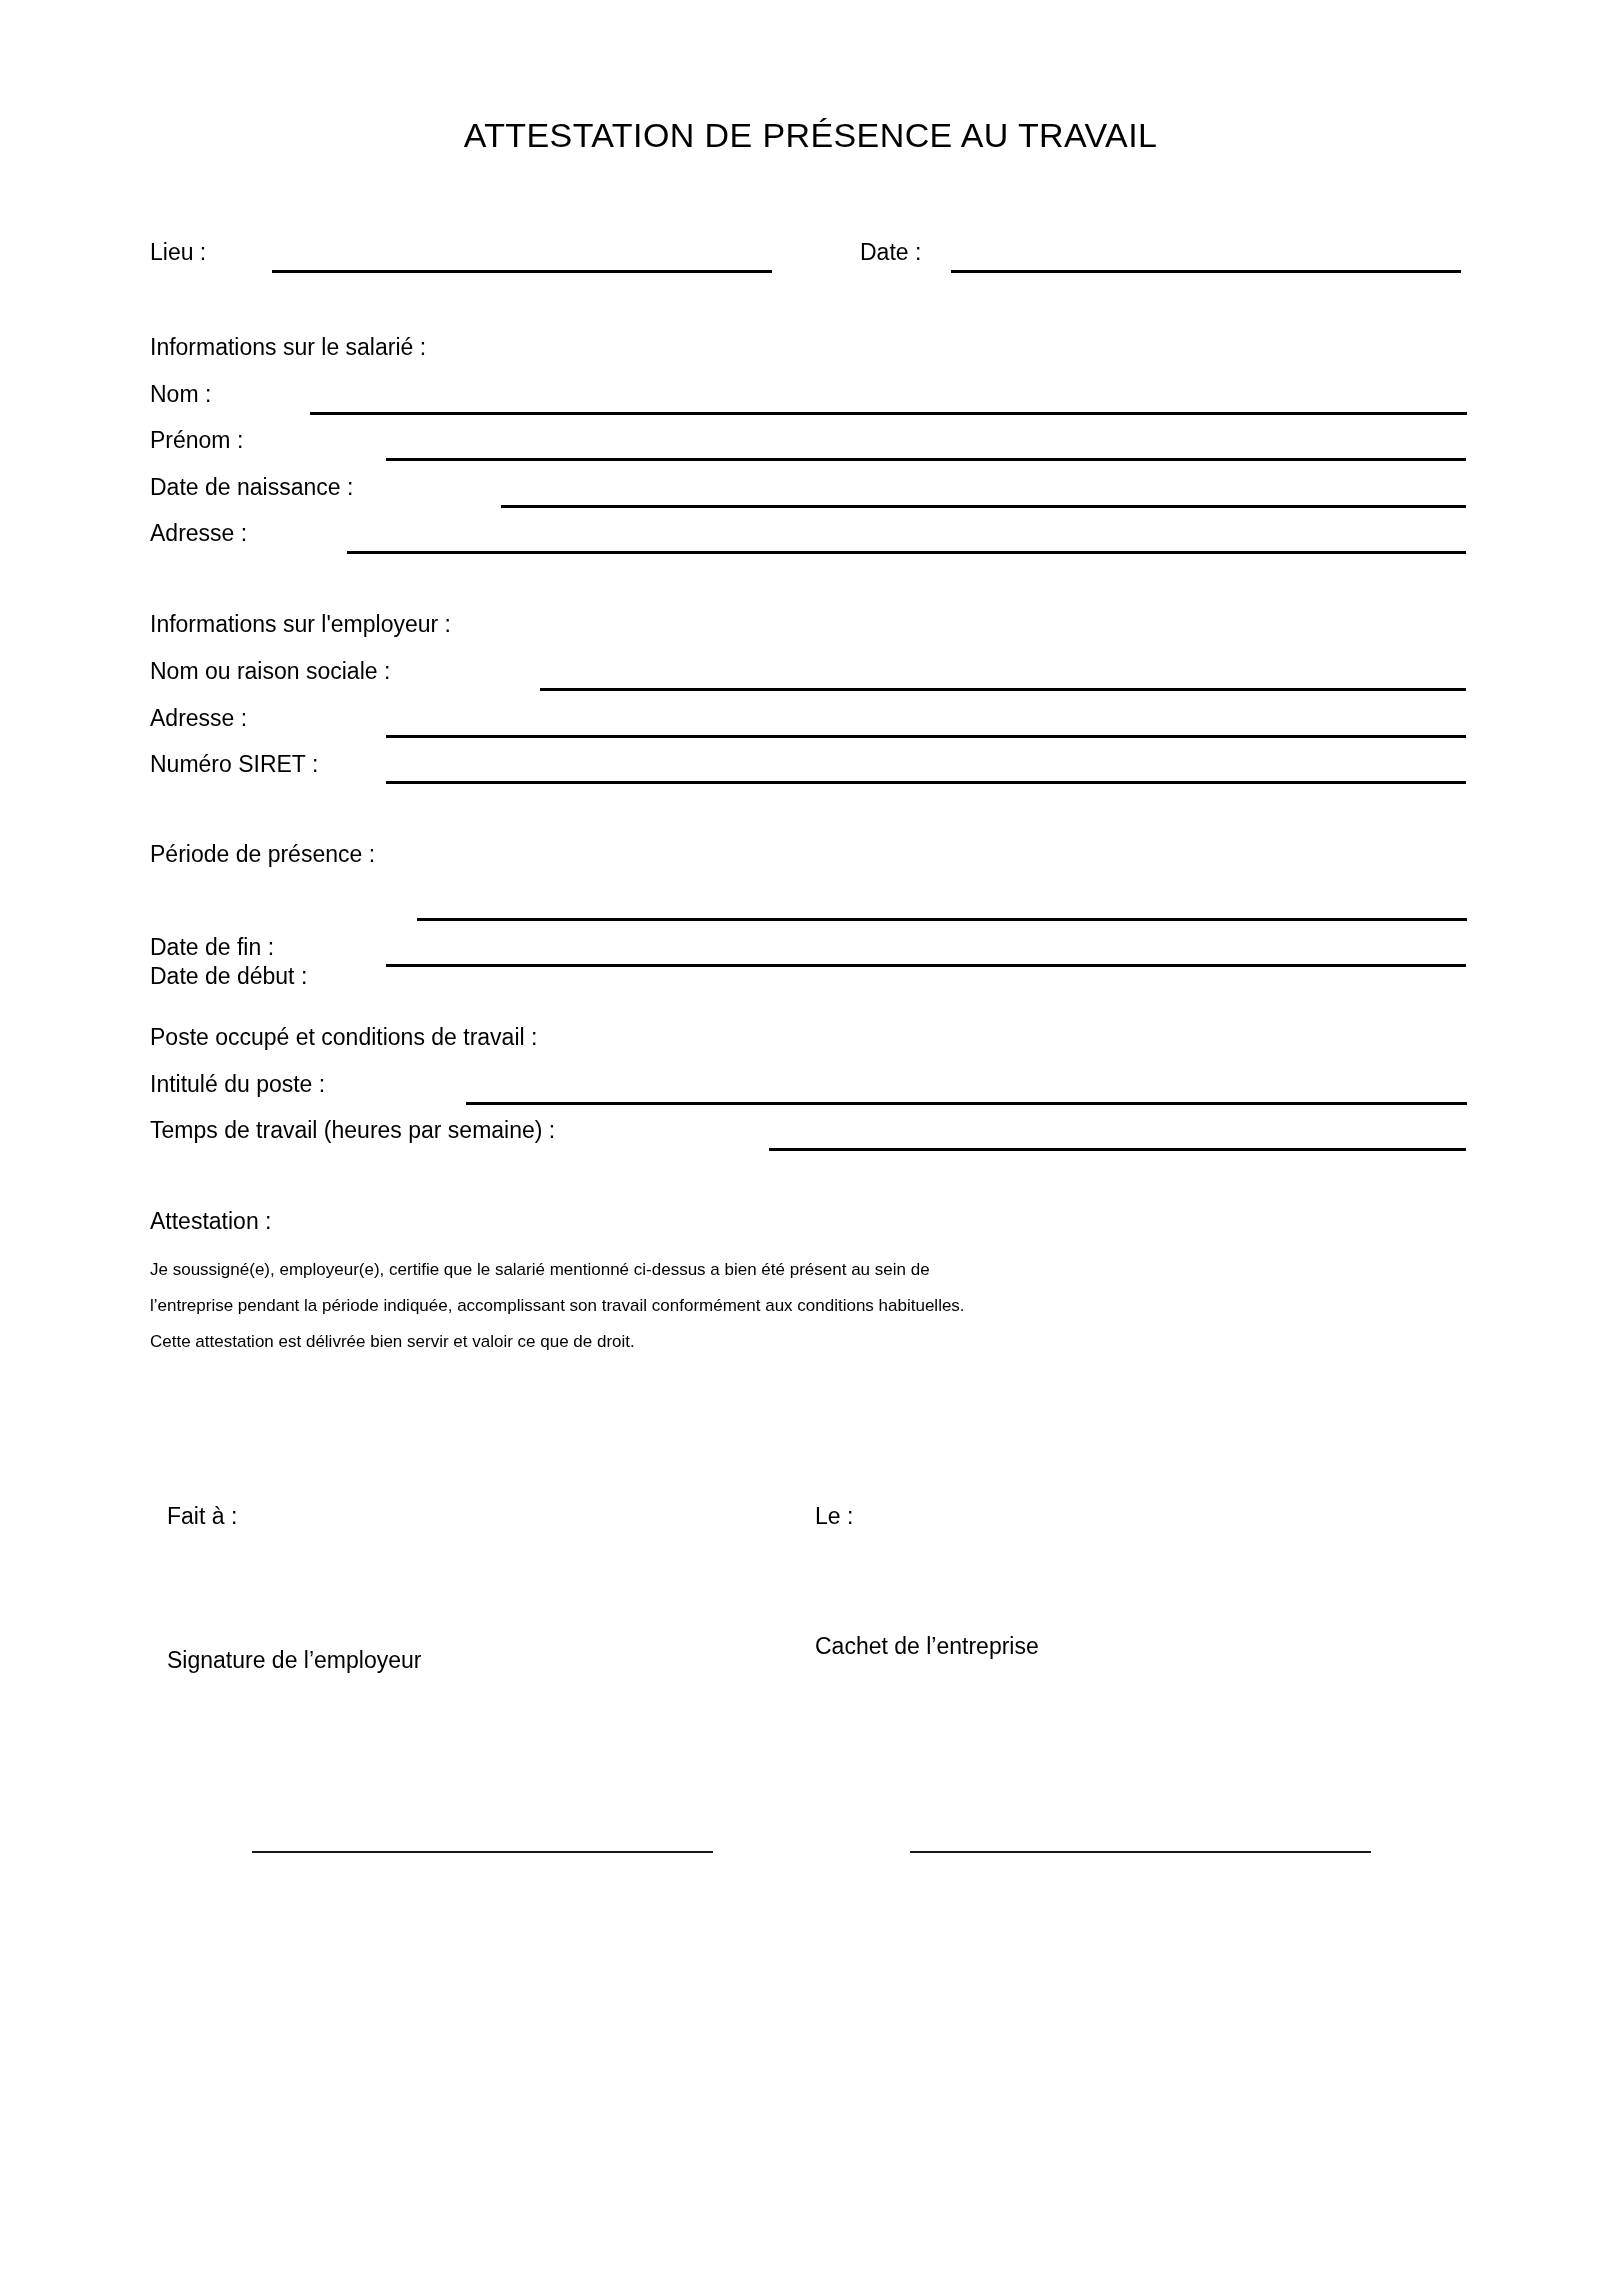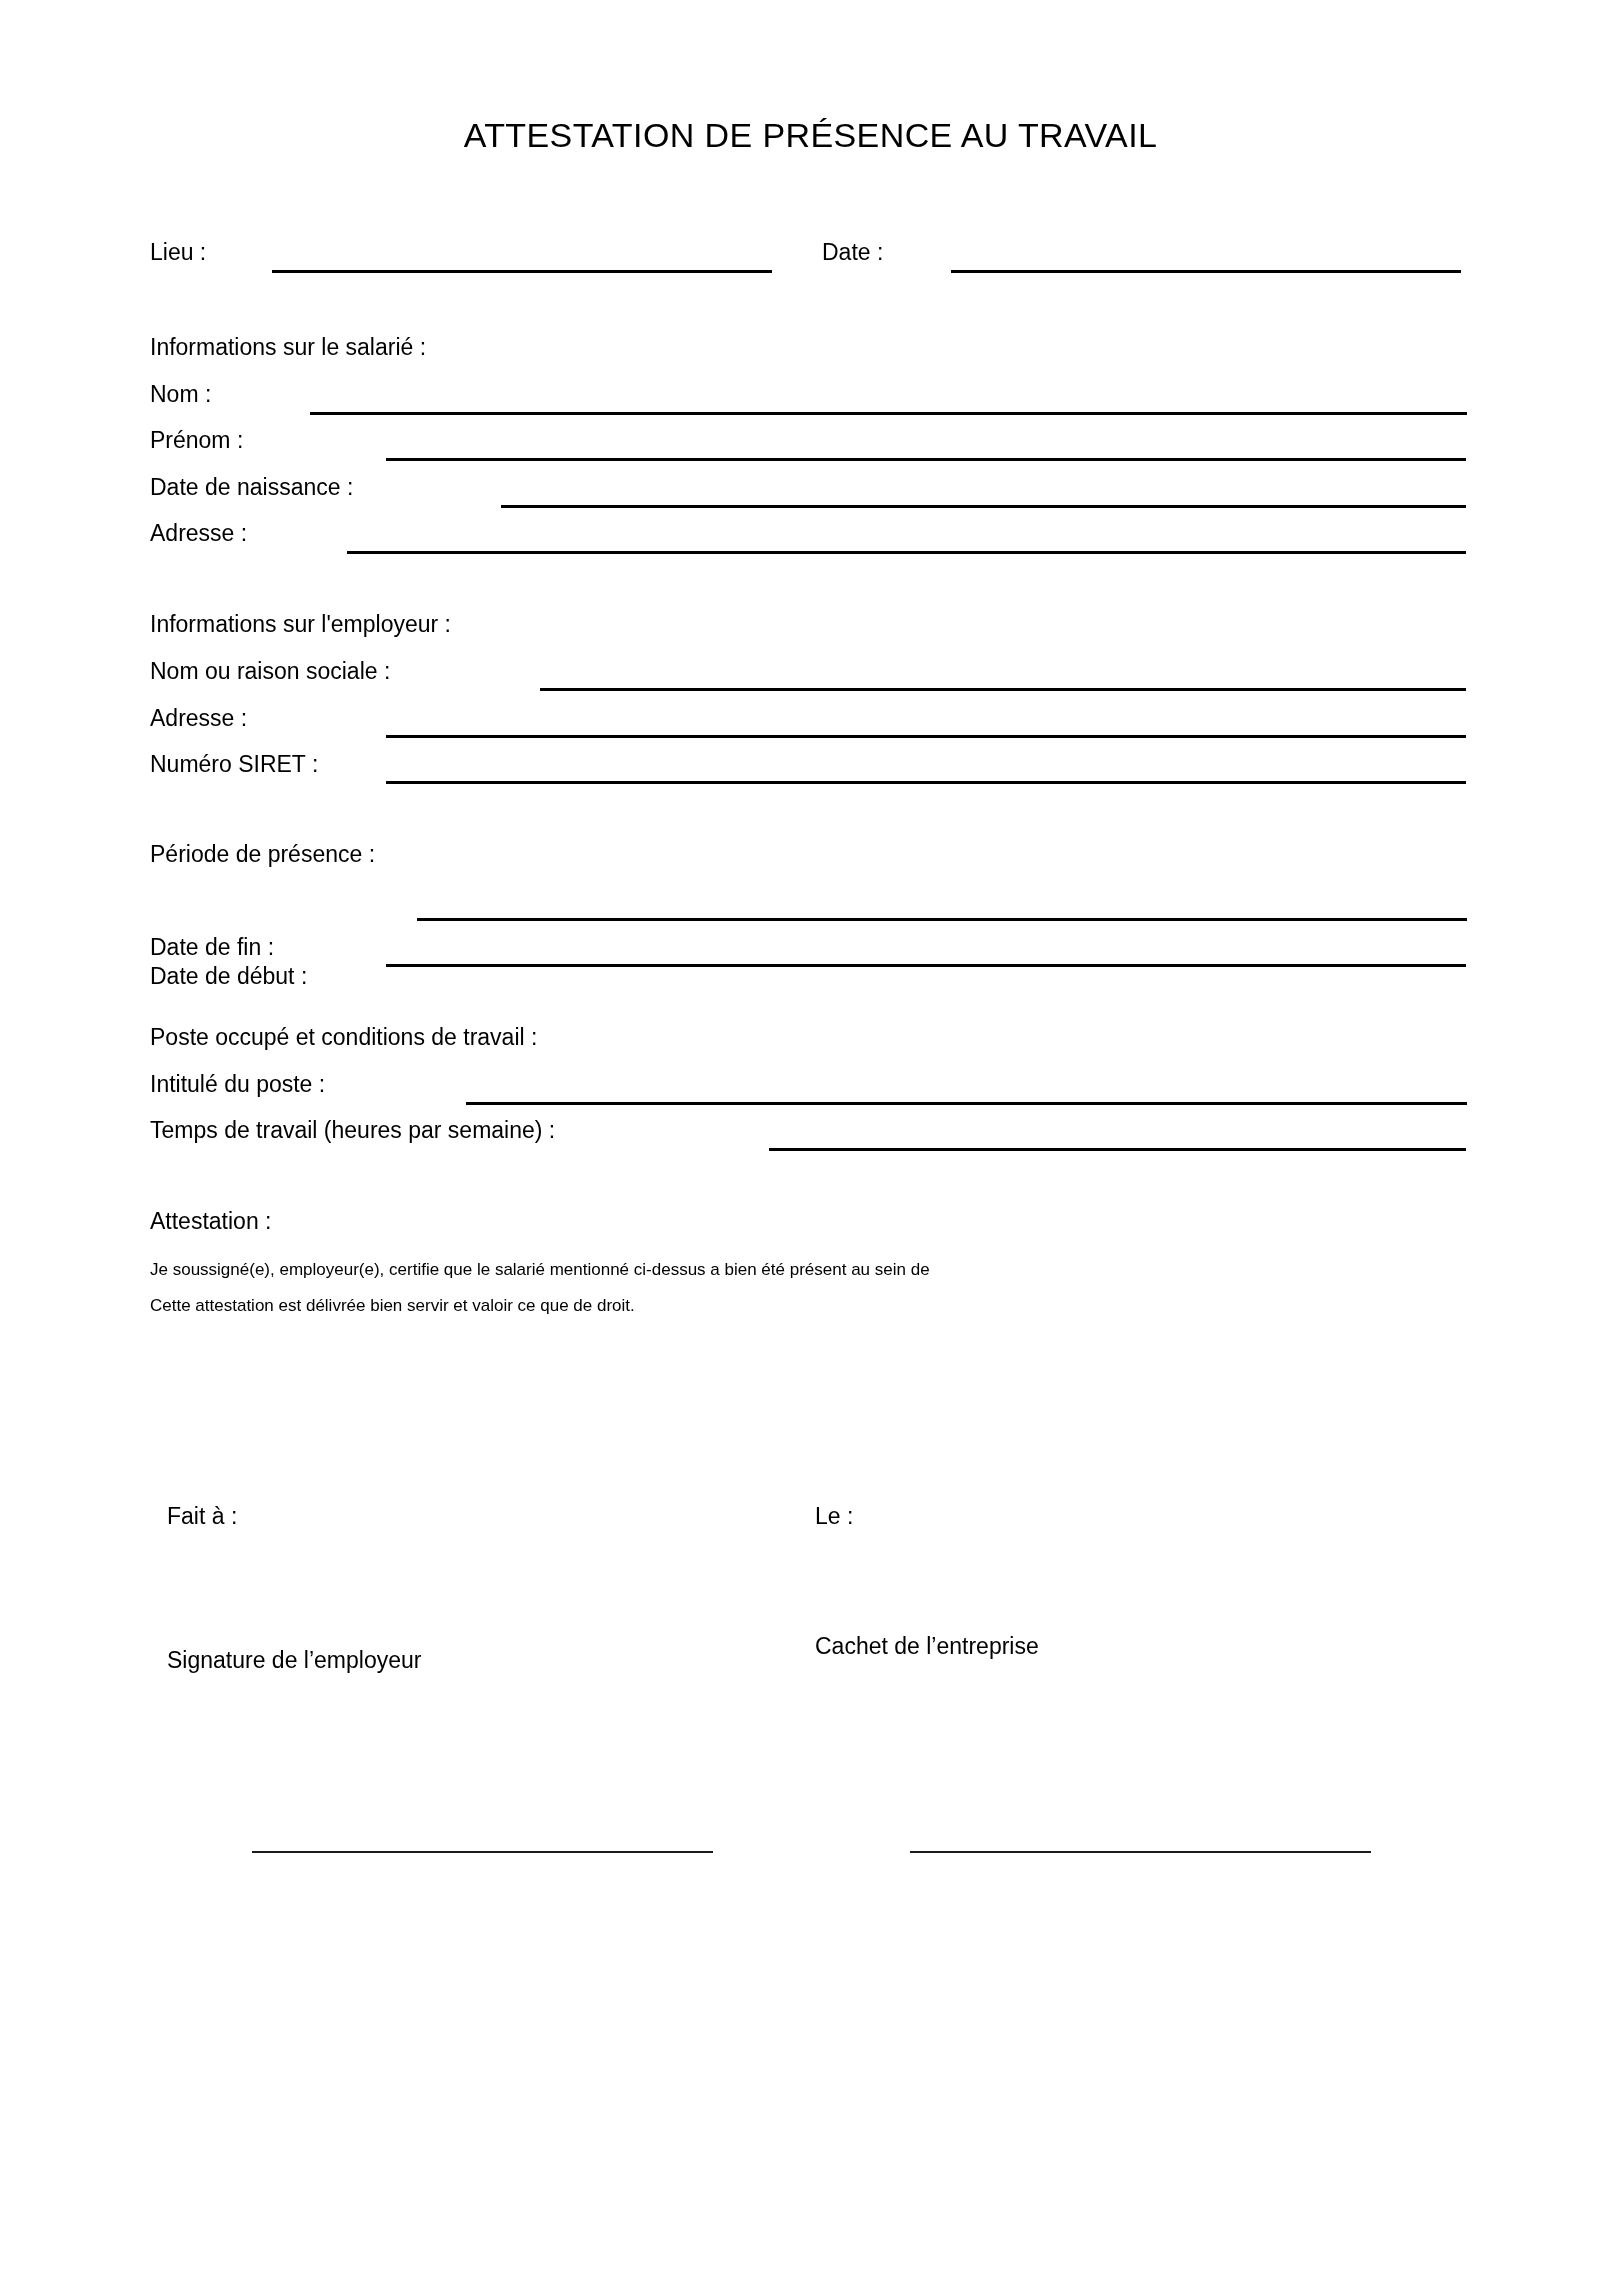--- a/index.html
+++ b/index.html
@@ -64,21 +64,21 @@
 </head>
 <body>
 
 <div class="page">
 
   <div class="doc-title">ATTESTATION DE PRÉSENCE AU TRAVAIL</div>
 
   <div class="txt" style="left:150px; top:238px;">Lieu :</div>
   <div class="rule" style="left:272px; top:270px; width:500px;"></div>
 
-  <div class="txt" style="left:822px; top:238px;">Date :</div>
+  <div class="txt" style="left:860px; top:238px;">Date :</div>
   <div class="rule" style="left:951px; top:270px; width:510px;"></div>
 
   <div class="txt" style="left:150px; top:333px;text-align:center;">Informations sur le salarié :</div>
 
   <div class="txt" style="left:150px; top:380px;">Nom :</div>
   <div class="rule" style="left:310px; top:412px; width:1157px;"></div>
 
   <div class="txt" style="left:150px; top:426px;">Prénom :</div>
   <div class="rule" style="left:386px; top:458px; width:1080px;"></div>
 
@@ -112,20 +112,21 @@
   <div class="txt" style="left:150px; top:1070px;">Intitulé du poste :</div>
   <div class="rule" style="left:466px; top:1102px; width:1001px;"></div>
 
   <div class="txt" style="left:150px; top:1116px;">Temps de travail (heures par semaine) :</div>
   <div class="rule" style="left:769px; top:1148px; width:697px;"></div>
 
   <div class="txt" style="left:150px; top:1207px;">Attestation :</div>
 
   <div class="para" style="left:150px; top:1252px; width:1333px;">
     <p>Je soussigné(e), employeur(e), certifie que le salarié mentionné ci-dessus a bien été présent au sein de</p>
+    <p>l’entreprise pendant la période indiquée, accomplissant son travail conformément aux conditions habituelles.</p>
     <p>Cette attestation est délivrée bien servir et valoir ce que de droit.</p>
   </div>
 
   <div class="txt" style="left:167px; top:1502px;">Fait à :</div>
 
   <div class="txt" style="left:815px; top:1502px;">Le :</div>
 
   <div class="txt" style="left:167px; top:1632px;margin-top:14px;">Signature de l’employeur</div>
 
   <div class="txt" style="left:815px; top:1632px;">Cachet de l’entreprise</div>

